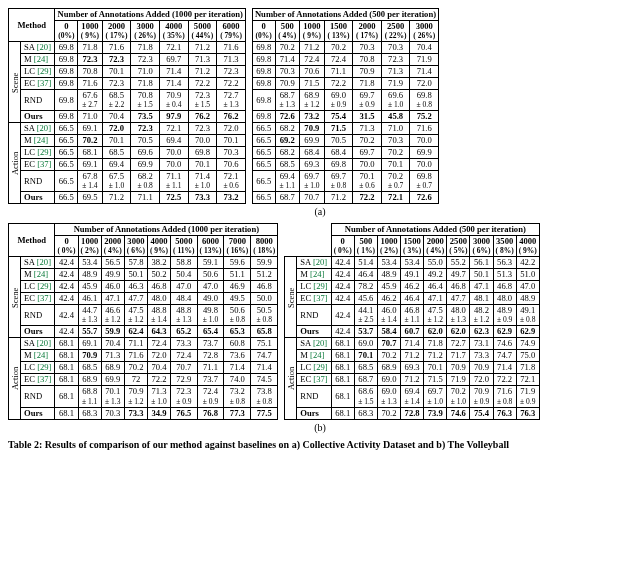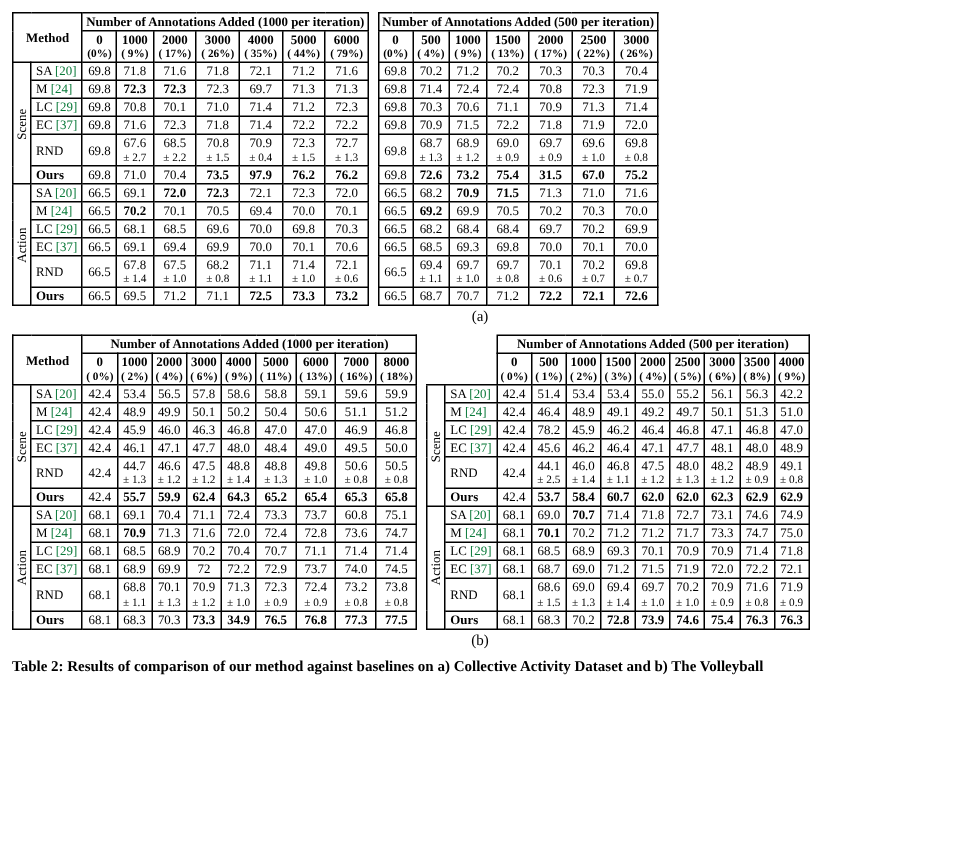--- a/index.html
+++ b/index.html
@@ -236,21 +236,21 @@
           <td>69.7<br><span class="pmlabel">± 0.9</span></td>
           <td>69.6<br><span class="pmlabel">± 1.0</span></td>
           <td>69.8<br><span class="pmlabel">± 0.8</span></td>
         </tr>
         <tr>
           <td>69.8</td>
           <td><span class="bold">72.6</span></td>
           <td><span class="bold">73.2</span></td>
           <td><span class="bold">75.4</span></td>
           <td><span class="bold">31.5</span></td>
-          <td><span class="bold">67.0</span></td>
+          <td><span class="bold">45.8</span></td>
           <td><span class="bold">75.2</span></td>
         </tr>
         <tr>
           <td>66.5</td>
           <td>68.2</td>
           <td><span class="bold">70.9</span></td>
           <td><span class="bold">71.5</span></td>
           <td>71.3</td>
           <td>71.0</td>
           <td>71.6</td>
@@ -323,21 +323,21 @@
           <th>7000<br><span class="pct">(   16%)</span></th>
           <th>8000<br><span class="pct">(   18%)</span></th>
         </tr>
         <tr>
           <th rowspan="6" class="vheader">Scene</th>
           <td class="method-cell">SA <a class="cite">[20]</a></td>
           <td>42.4</td>
           <td>53.4</td>
           <td>56.5</td>
           <td>57.8</td>
-          <td>58.6</td>
+          <td>38.2</td>
           <td>58.8</td>
           <td>59.1</td>
           <td>59.6</td>
           <td>59.9</td>
         </tr>
         <tr>
           <td class="method-cell">M <a class="cite">[24]</a></td>
           <td>42.4</td>
           <td>48.9</td>
           <td>49.9</td>

